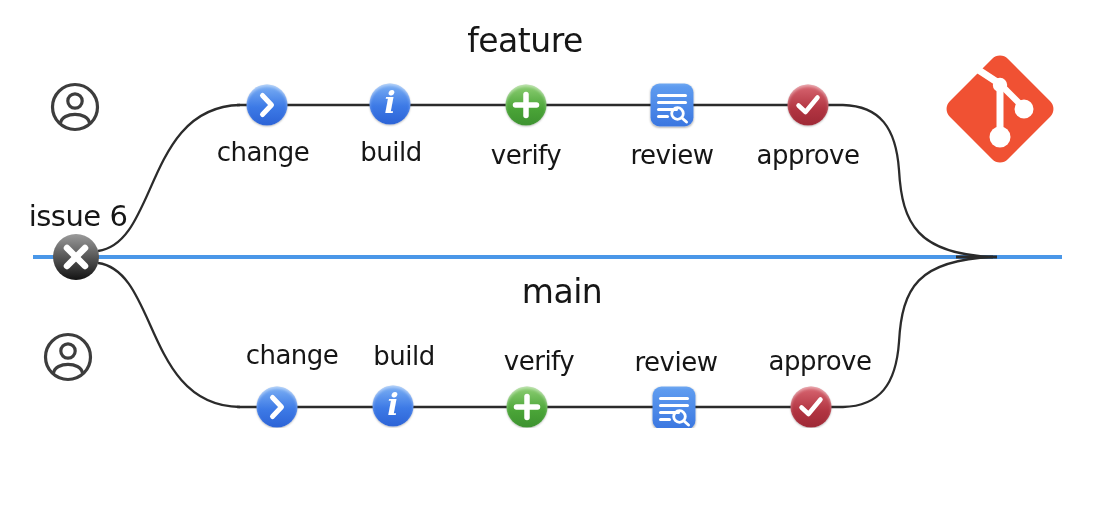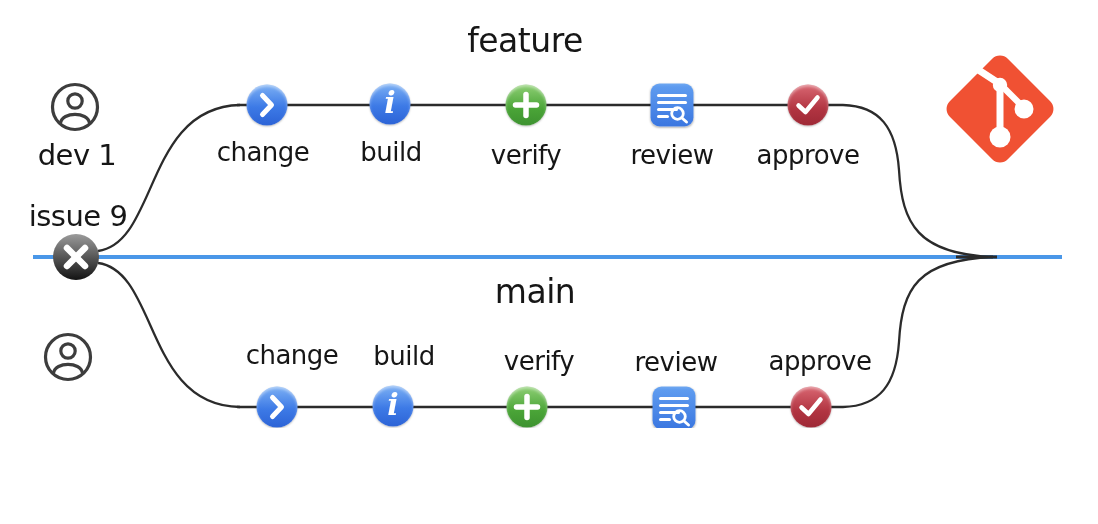--- a/index.html
+++ b/index.html
@@ -73,24 +73,23 @@
       <line x1="977" y1="69" x2="1000" y2="84" stroke="#ffffff" stroke-width="7"></line>
       <line x1="1000" y1="84" x2="1000" y2="136" stroke="#ffffff" stroke-width="7"></line>
       <line x1="1003" y1="87" x2="1021" y2="105" stroke="#ffffff" stroke-width="6.5"></line>
       <circle cx="1000" cy="85" r="7.2" fill="#ffffff"></circle>
       <circle cx="1024" cy="109" r="9.5" fill="#ffffff"></circle>
       <circle cx="1000" cy="137" r="10.5" fill="#ffffff"></circle>
     </g>
   </svg>
 
   <div class="lbl s33" style="left:525px;top:40px">feature</div>
-  <div class="lbl s33" style="left:535px;top:291px">main</div>
+  <div class="lbl s33" style="left:562px;top:291px">main</div>
 
-  <div class="lbl s30" style="left:77px;top:155px">dev 1</div>
-  <div class="lbl s30" style="left:78px;top:216px">issue 9</div>
+  <div class="lbl s30" style="left:78px;top:216px">issue 6</div>
 
   <div class="node" style="left:267px;top:105px">
     <div class="circ blue" style="display:flex;align-items:center;justify-content:center">
       <svg width="41" height="41" viewBox="0 0 41 41">
           <polyline points="16,11 25,20.5 16,30" fill="none" stroke="#fff" stroke-width="5" stroke-linecap="round" stroke-linejoin="round"></polyline>
         </svg>
     </div>
   </div>
   <div class="node" style="left:390px;top:104px">
     <div class="circ blue" style="display:flex;align-items:center;justify-content:center">

